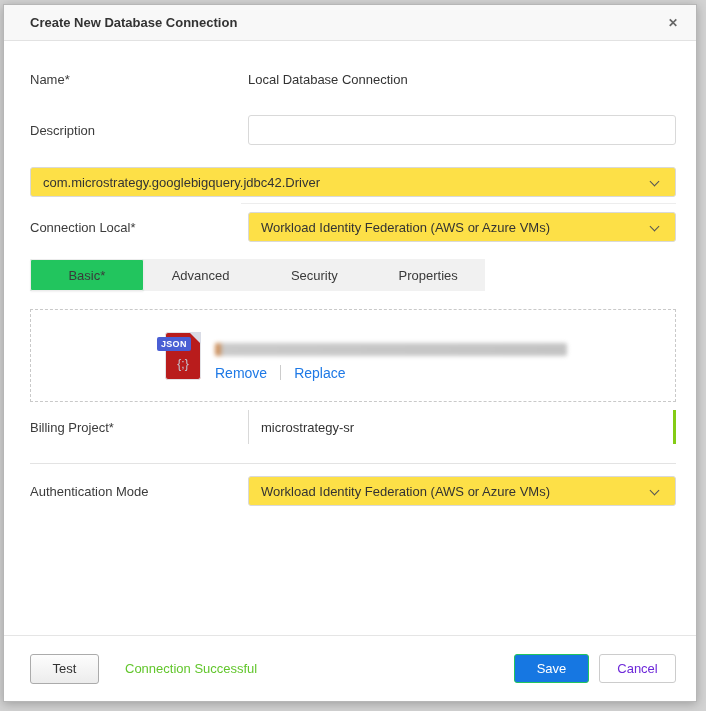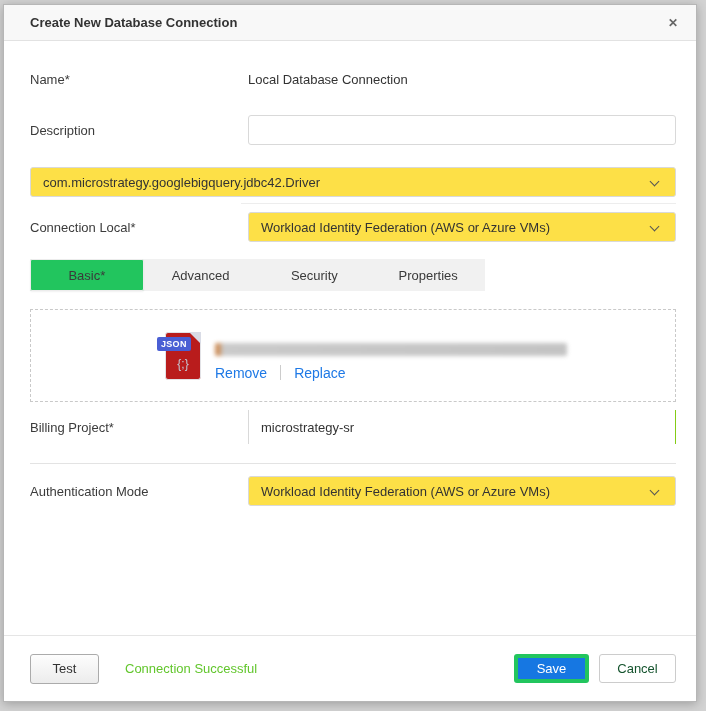--- a/index.html
+++ b/index.html
@@ -44,34 +44,34 @@
   .file-glyph { position:absolute; left:0; right:0; bottom:8px; text-align:center;
                 color:#c3c8d4; font-size:12px; }
   .upload-info { margin-left:14px;margin-top:12px; }
   .blur-name { width:352px; height:13px; border-radius:2px; margin-bottom:9px;
                background:linear-gradient(90deg, #c07433 0px, #c07433 4px, #bdbdbd 8px, #b5b5b5 100%);
                filter:blur(2px); opacity:.8; }
   .upload-links { display:flex; align-items:center; font-size:14px; }
   .link { color:#1e79e6; cursor:pointer; text-decoration:none; }
   .link-sep { width:1px; height:15px; background:#ccc; margin:0 13px; }
   .row-billing { margin-top:8px; }
-  .billing-input { height:34px; border:none; border-left:1px solid #d9d9d9; border-right:1px solid #84cc16;
+  .billing-input { height:34px; border:none; border-left:1px solid #d9d9d9; border-right:3px solid #84cc16;
                    width:100%; padding:0 12px; font-family:"Liberation Sans", sans-serif; font-size:13px;
                    color:#333; outline:none; }
   .full-divider { border-top:1px solid #e3e3e3; margin-top:19px; }
   .row-auth { margin-top:12px; }
   .dialog-footer { position:absolute; left:0; right:0; bottom:0; height:66px; border-top:1px solid #e5e5e5;
                    display:flex; align-items:center; padding:0 20px 0 26px; background:#fff; }
   .btn { font-family:"Liberation Sans", sans-serif; font-size:13px; border-radius:3px; cursor:pointer; }
   .btn-test { width:69px; height:30px; border:1px solid #ababab; color:#333;
               background:linear-gradient(#fdfdfd,#ececec); }
   .status-text { margin-left:26px; color:#62c62c; }
   .footer-right { margin-left:auto; display:flex; gap:10px; }
-  .btn-save { width:75px; height:29px; background:#1677e2; border:4px solid #22c55e; color:#fff; }
-  .btn-cancel { width:77px; height:29px; background:#fff; border:1px solid #ccc; color:#14532d; }
+  .btn-save { width:75px; height:29px; background:#1677e2; border:1px solid #22c55e; color:#fff; }
+  .btn-cancel { width:77px; height:29px; background:#fff; border:1px solid #ccc; color:#6d28d9; }
 </style>
 </head>
 <body>
 
 <div class="stage">
   <div class="dialog">
 
     <div class="dialog-header">
       <span class="dialog-title">Create New Database Connection</span>
       <button class="close-btn">✕</button>

